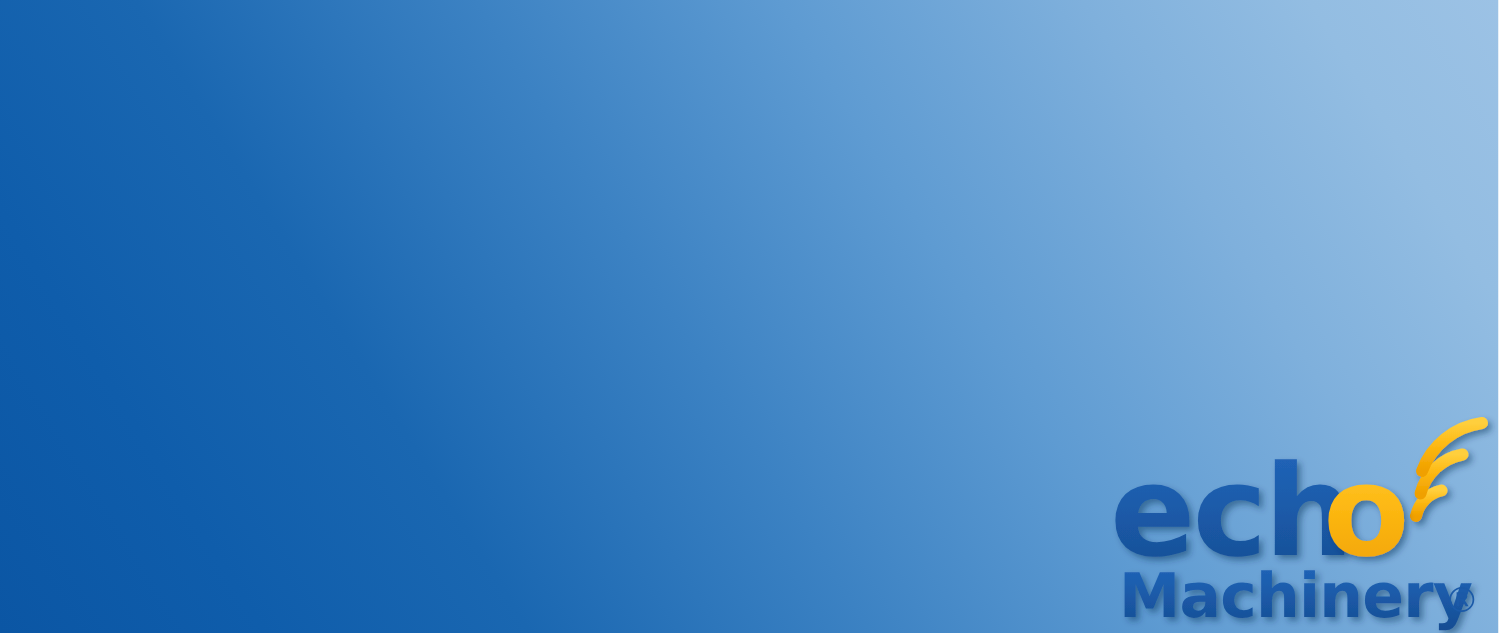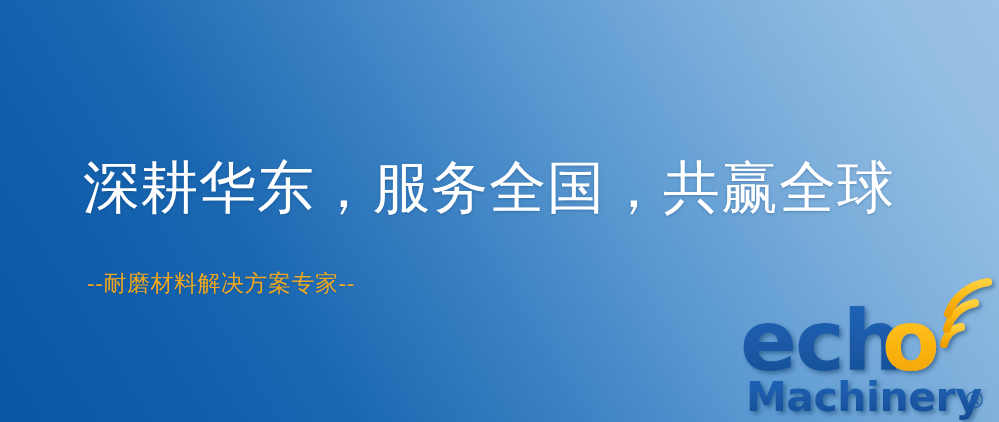--- a/index.html
+++ b/index.html
@@ -69,23 +69,21 @@
     width: 258px;
     height: 126px;
     overflow: visible;
   }
 </style>
 </head>
 <body>
 
 <div id="banner">
 
-  <div class="headline">深耕华东，服务全国，共赢全球</div>
 
-  <div class="subtitle">--耐磨材料解决方案专家--</div>
 
   <div class="logo">
     <svg viewBox="0 0 258 126" xmlns="http://www.w3.org/2000/svg">
       <defs>
         <filter id="logoShadow" x="-30%" y="-30%" width="180%" height="180%">
           <feDropShadow dx="2.5" dy="2.5" stdDeviation="2.2" flood-color="#0a2a52" flood-opacity="0.45"></feDropShadow>
         </filter>
         <linearGradient id="goldGrad" x1="0" y1="0" x2="0" y2="1">
           <stop offset="0%" stop-color="#ffcf3d"></stop>
           <stop offset="45%" stop-color="#fdb913"></stop>

